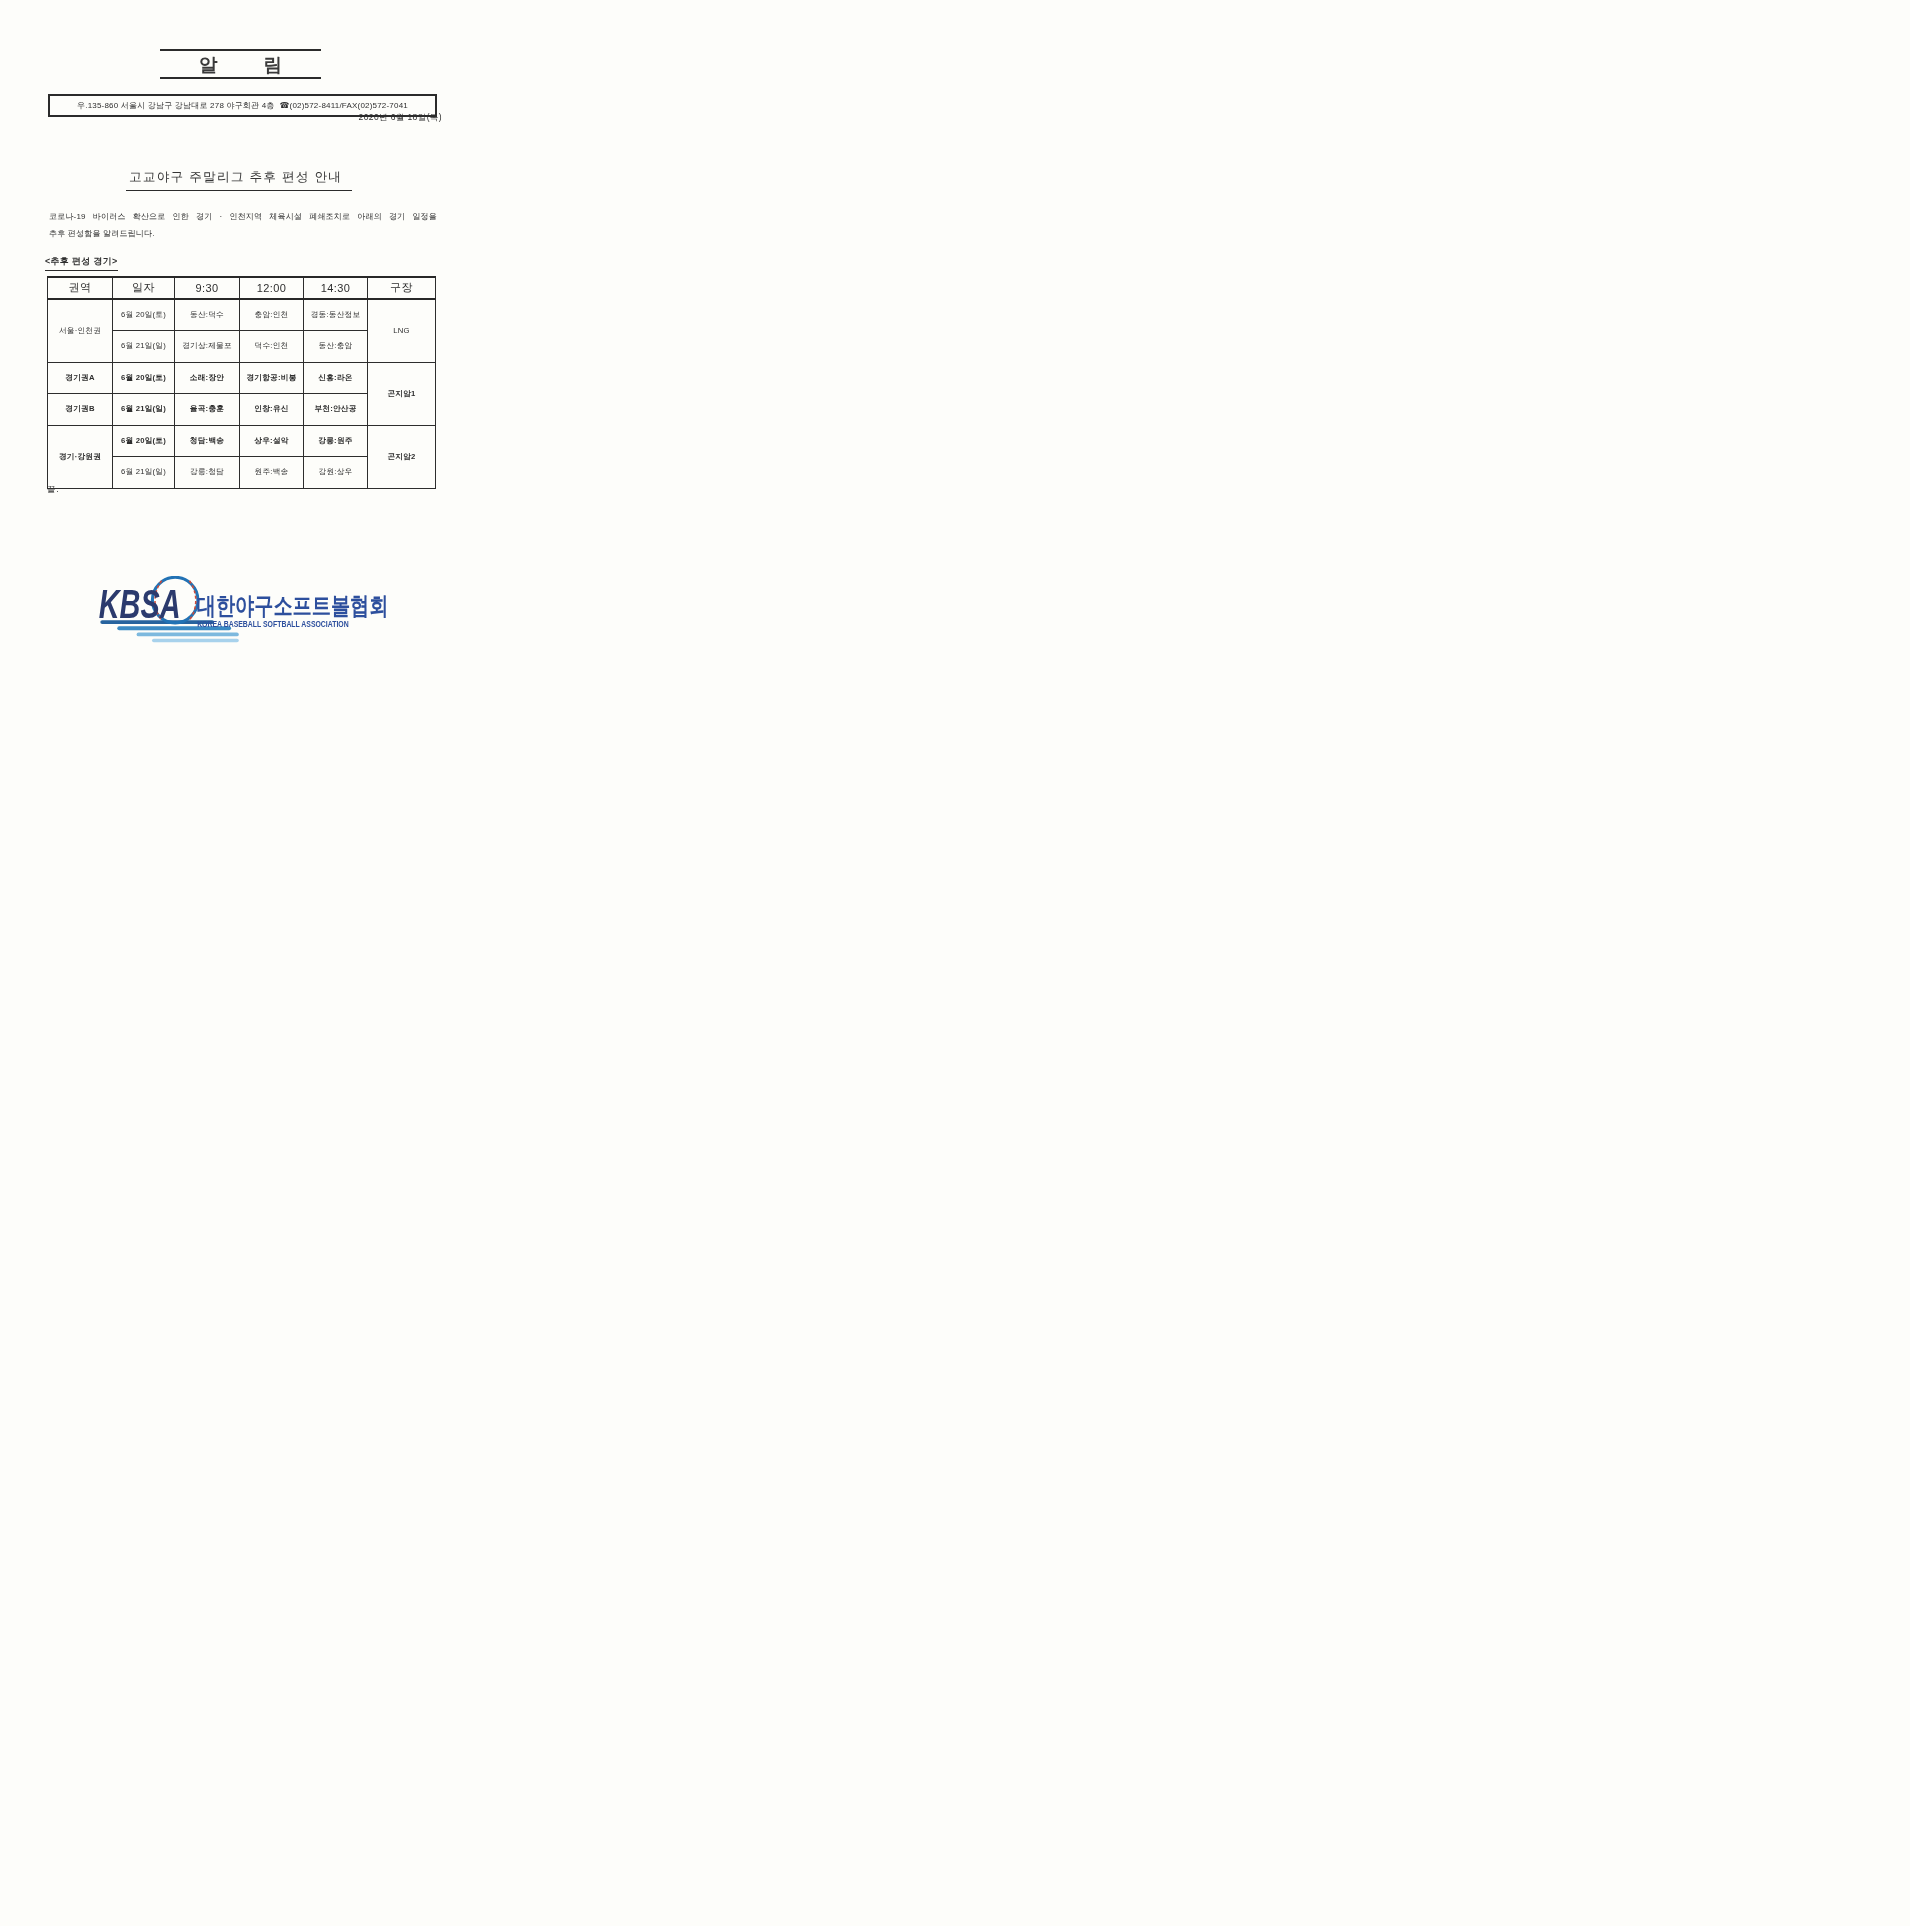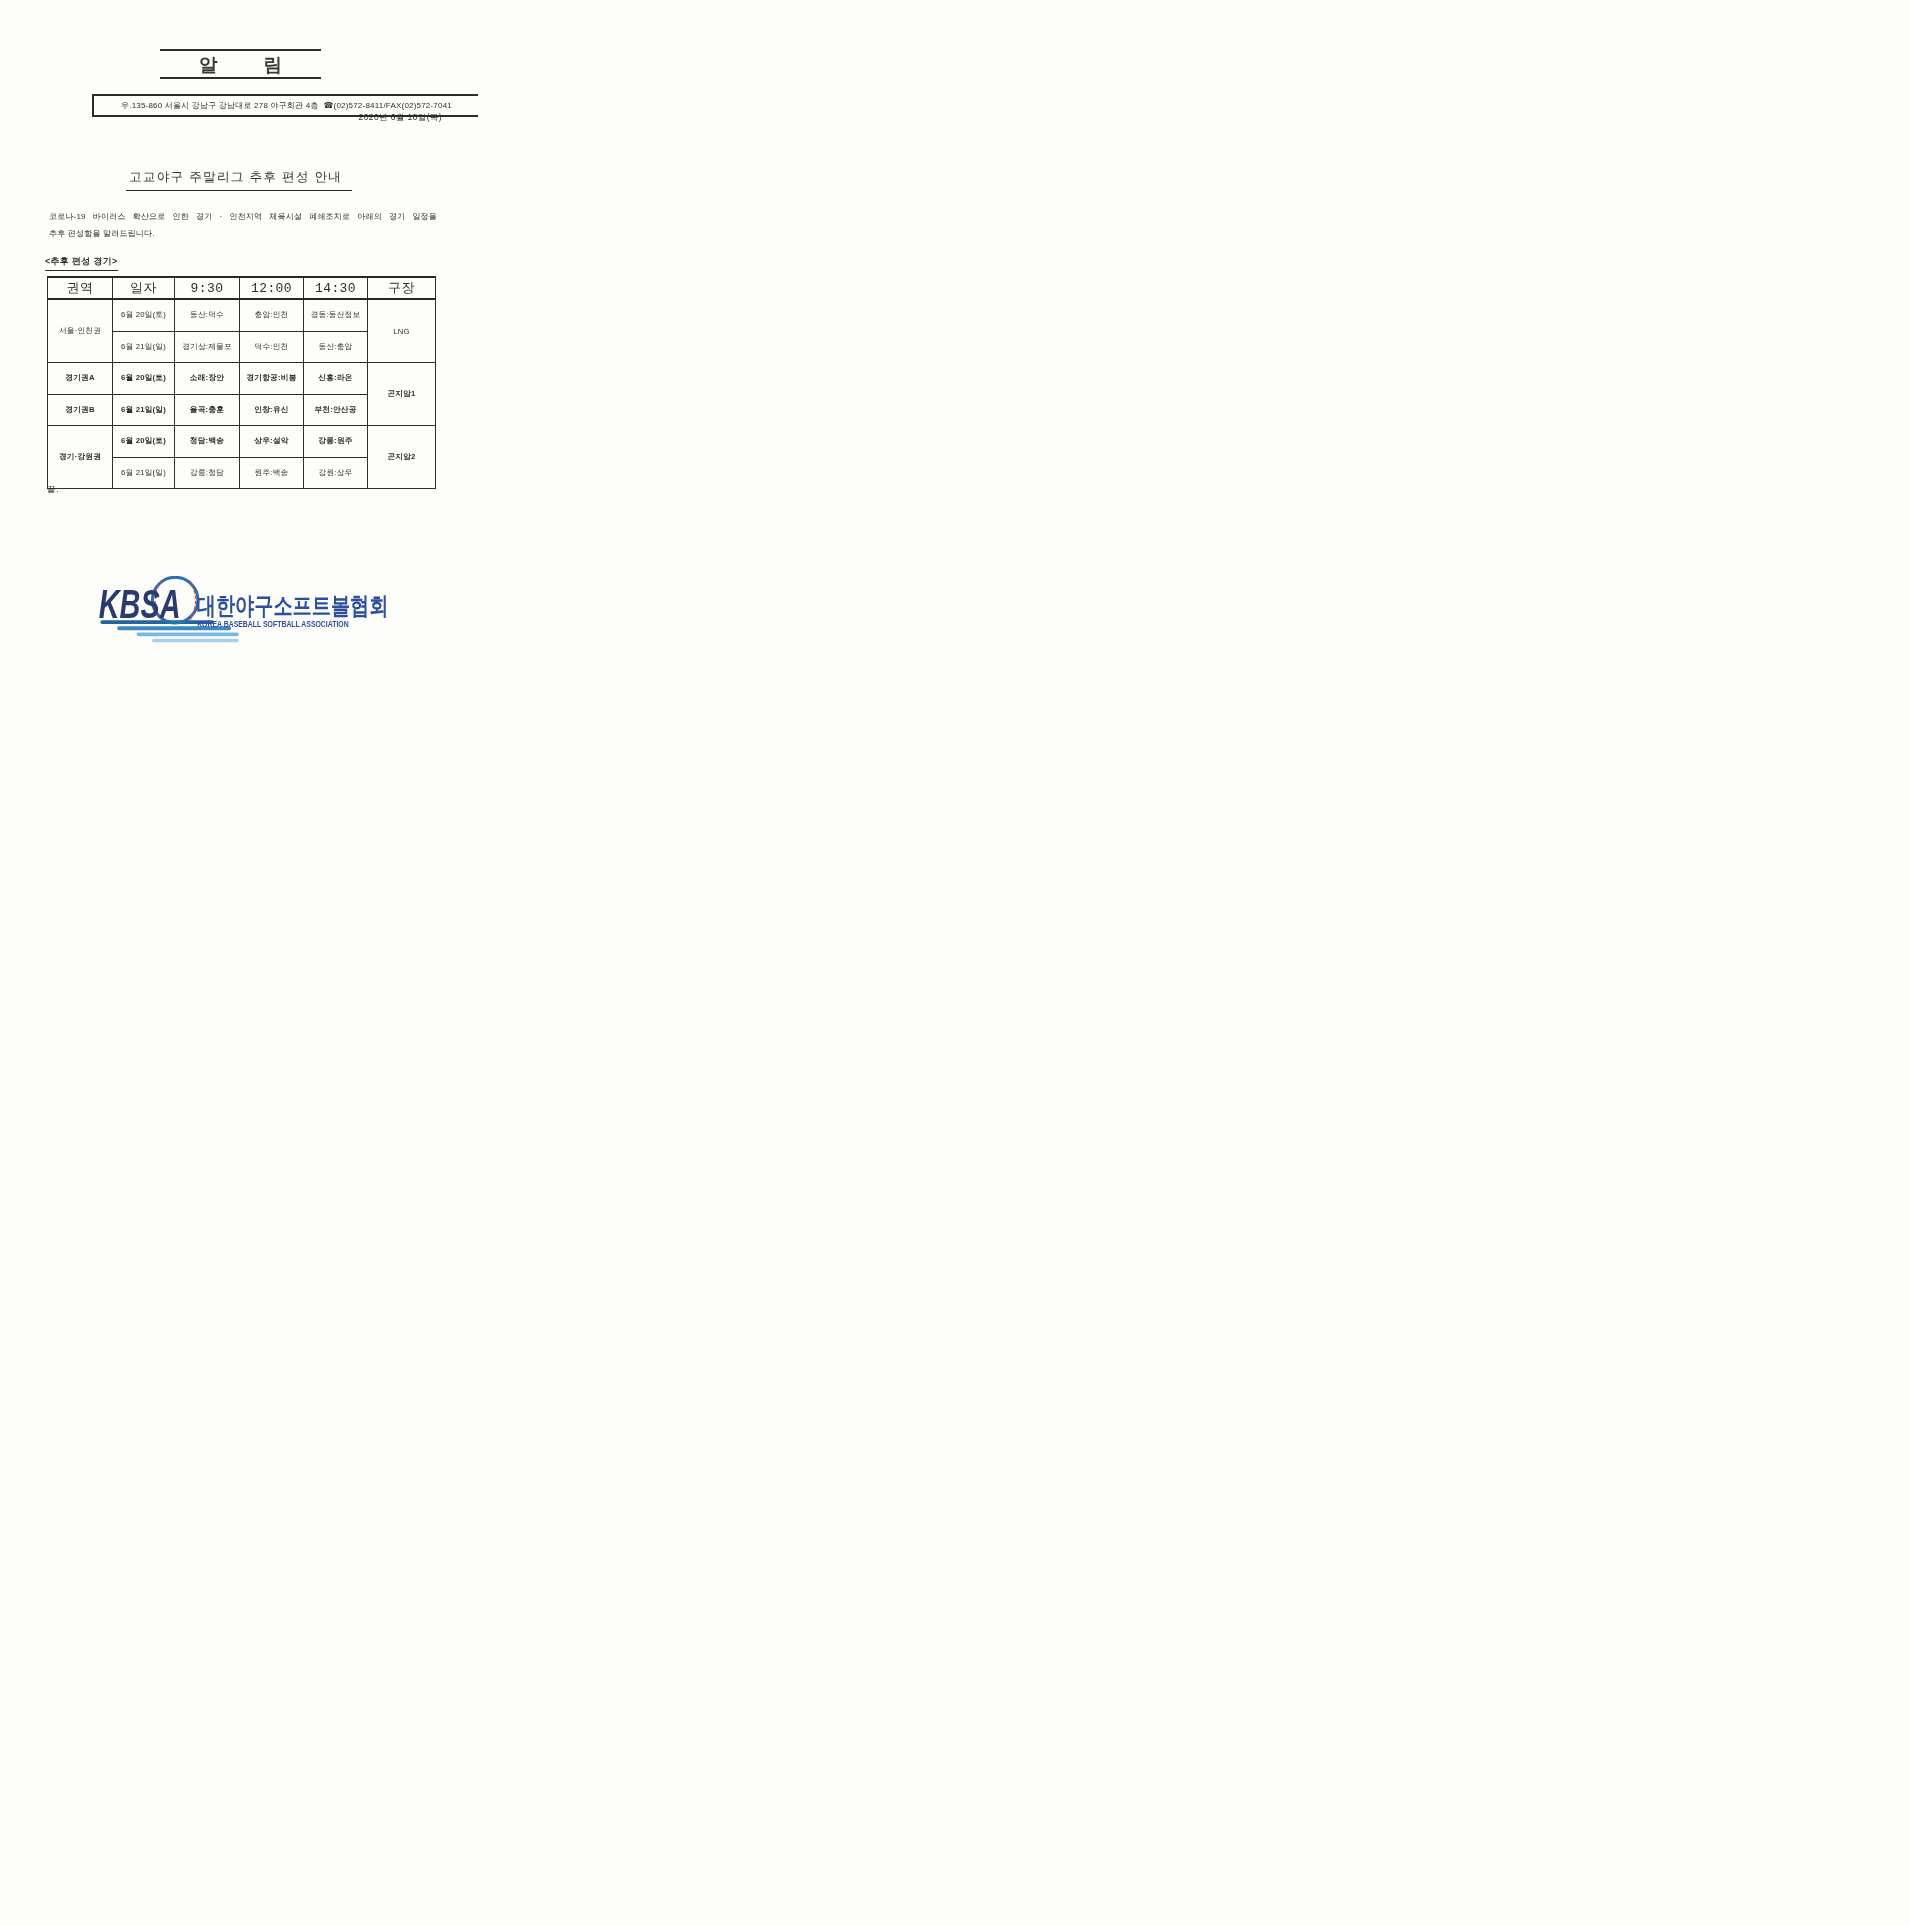--- a/index.html
+++ b/index.html
@@ -42,21 +42,20 @@
     width: 389px;
     height: 23px;
     box-sizing: border-box;
     border: 2.3px double #2b2b2b;
     display: flex;
     align-items: center;
     justify-content: center;
     font-size: 8px;
     letter-spacing: 0.2px;
     white-space: pre;
-    margin-left: 44px;
   }
   
   .date-line {
     position: absolute;
     right: 36px;
     top: 112px;
     font-size: 8.5px;
     letter-spacing: 0.4px;
   }
   
@@ -108,26 +107,25 @@
     left: 47px;
     top: 276px;
     width: 388px;
     border-collapse: collapse;
     table-layout: fixed;
     text-align: center;
   }
   table.sched { border: 1.5px solid #282828; border-top-width: 2.3px; }
   table.sched th {
     height: 17.7px;
-    font-size: 13px;
+    font-size: 11px;
     font-weight: normal;
     border: 0.8px solid #2d2d2d;
     border-bottom: 2.3px double #282828;
     letter-spacing: 0.4px;
-    font-family: Liberation Mono, monospace;
   }
   table.sched td {
     height: 28.5px;
     font-size: 7.7px;
     border: 0.8px solid #2d2d2d;
     letter-spacing: 0.2px;
     vertical-align: middle;
     margin-top: 47px;
   }
   table.sched tr.sep td { border-top: 1.5px solid #282828; font-weight: bold; }

